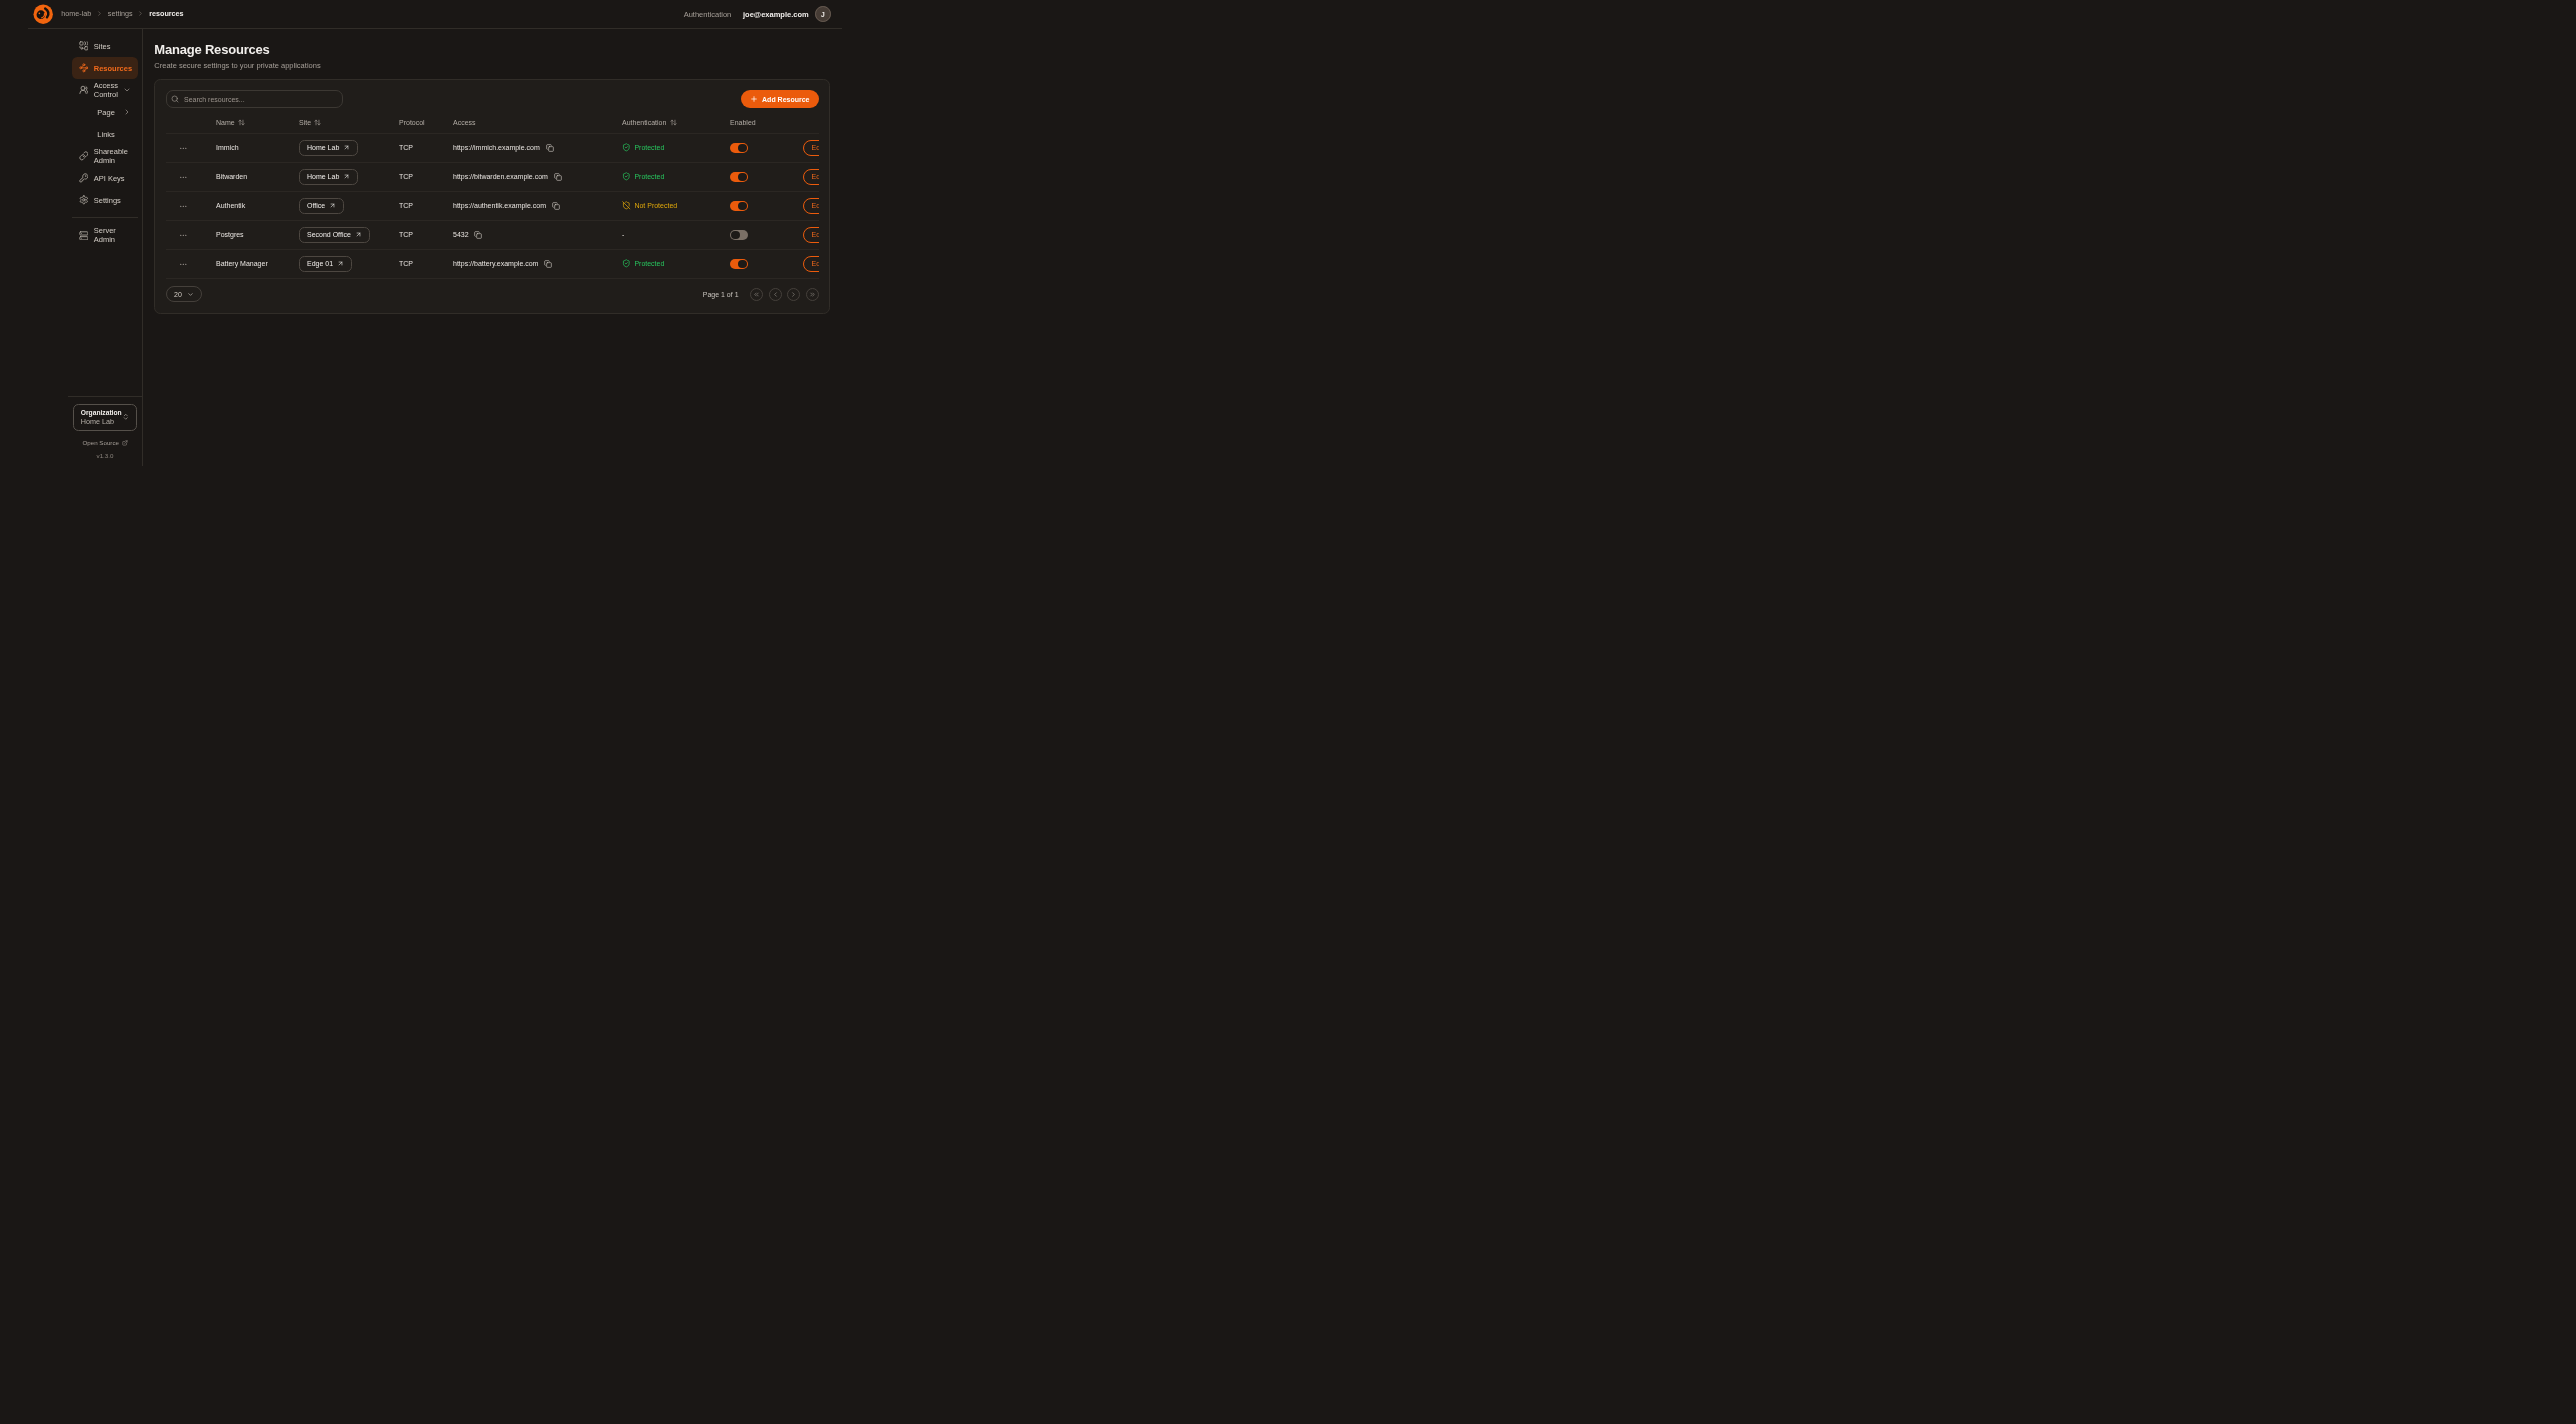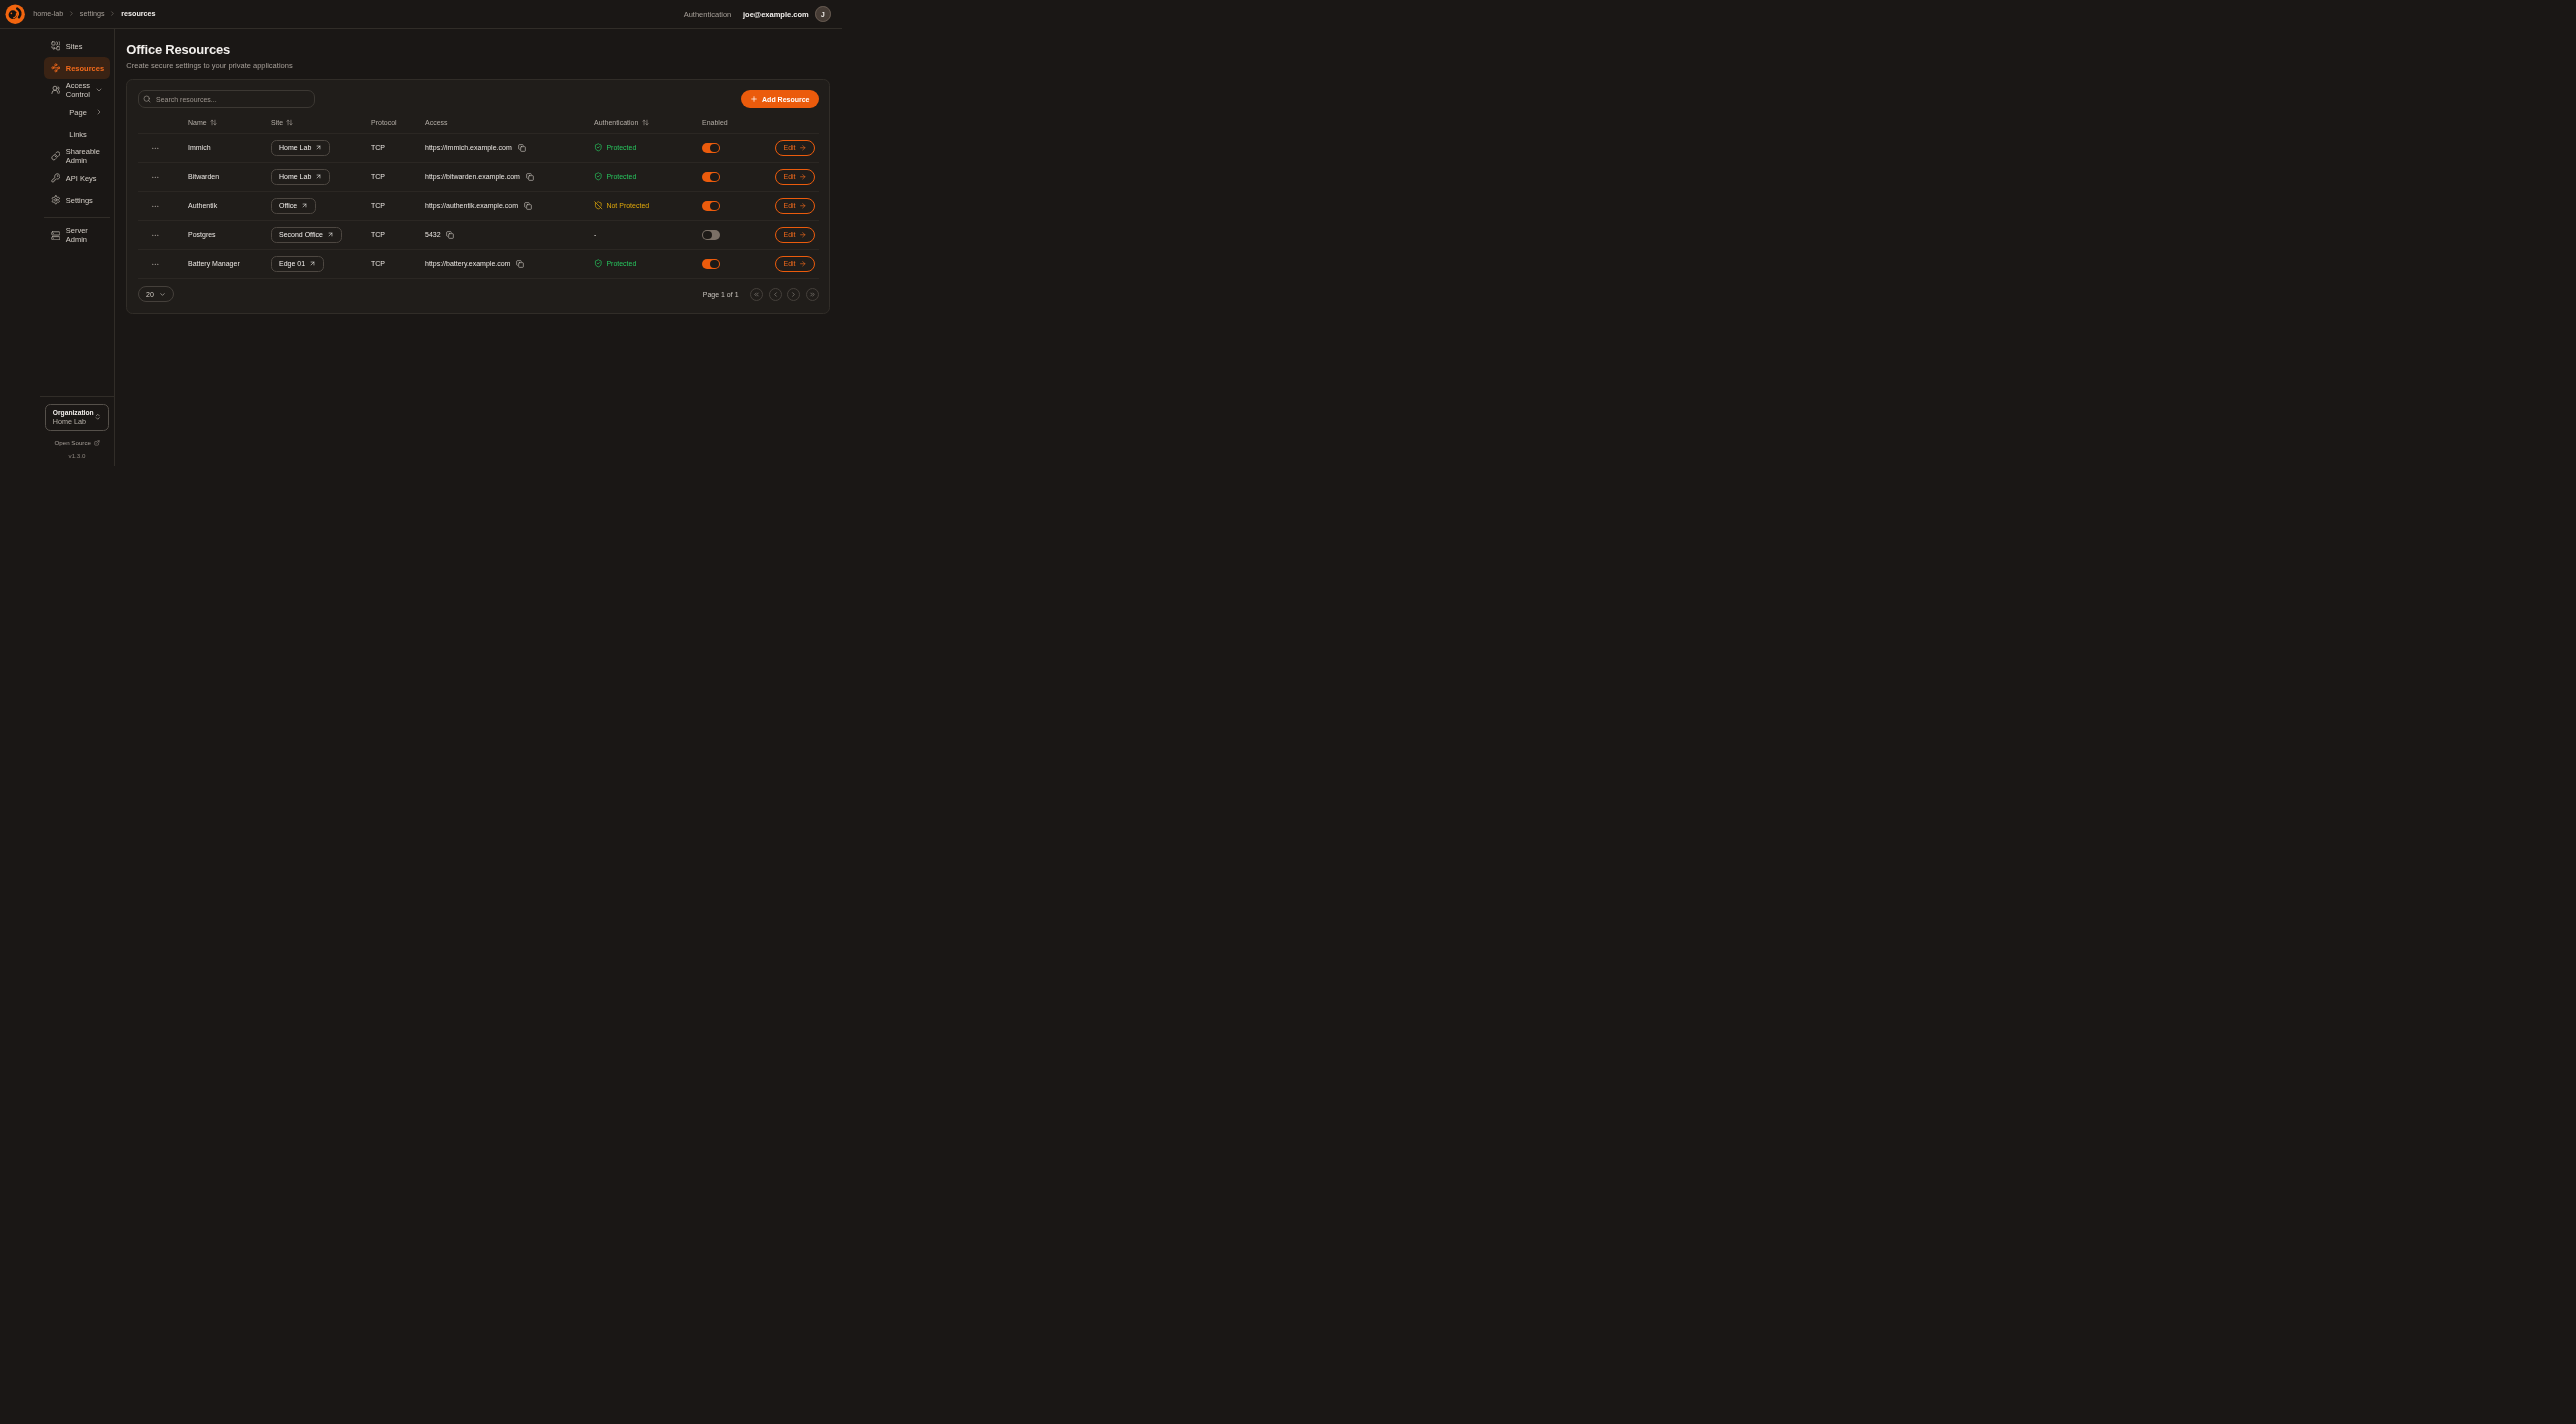--- a/index.html
+++ b/index.html
@@ -15,21 +15,21 @@
     --accent-text:#f26a1b;
     --active-bg:#3a2314;
     --green:#27c55e;
     --yellow:#e0a80a;
     --toggle-off:#7b7066;
   }
   *{box-sizing:border-box;margin:0;padding:0;}
   html,body{background:var(--bg);}
   body{font-family:"Liberation Sans","DejaVu Sans",sans-serif;color:var(--text);}
   .app{width:842px;height:466px;display:grid;grid-template-rows:29px 1fr;grid-template-columns:115px 1fr;
-       grid-template-areas:"topbar topbar" "sidebar main";background:var(--bg);overflow:hidden;}
+       grid-template-areas:"topbar topbar" "sidebar main";background:var(--bg);overflow:hidden;padding-left:28px;}
 
   
   .topbar{grid-area:topbar;display:flex;align-items:center;justify-content:space-between;
           border-bottom:0.5px solid var(--border);padding:0 11.3px 0 5.4px;}
   .topbar-left{display:flex;align-items:center;}
   .logo{width:20.4px;height:20.4px;margin-right:7.5px;flex:0 0 auto;cursor:pointer;}
   .breadcrumb{display:flex;align-items:center;gap:4.8px;font-size:7.2px;color:var(--muted);}
   .crumb{cursor:pointer;}
   .crumb.current{color:var(--text);font-weight:700;}
   .crumb-sep{display:flex;color:#7a736c;}
@@ -271,21 +271,21 @@
               <path d="M10 14 21 3"></path>
               <path d="M18 13v6a2 2 0 0 1-2 2H5a2 2 0 0 1-2-2V8a2 2 0 0 1 2-2h6"></path>
             </svg>
         </span>
       </div>
       <div class="version">v1.3.0</div>
     </div>
   </aside>
 
   <main class="main">
-    <h1 class="page-title">Office Resources</h1>
+    <h1 class="page-title">Manage Resources</h1>
     <p class="page-subtitle">Create secure settings to your private applications</p>
 
     <section class="card">
       <div class="card-toolbar">
         <div class="search-box">
           <span class="search-icon">
             <svg width="8" height="8" viewBox="0 0 24 24" fill="none" stroke="currentColor" stroke-width="2" stroke-linecap="round" stroke-linejoin="round">
                 <circle cx="11" cy="11" r="8"></circle>
                 <path d="m21 21-4.3-4.3"></path>
               </svg>

